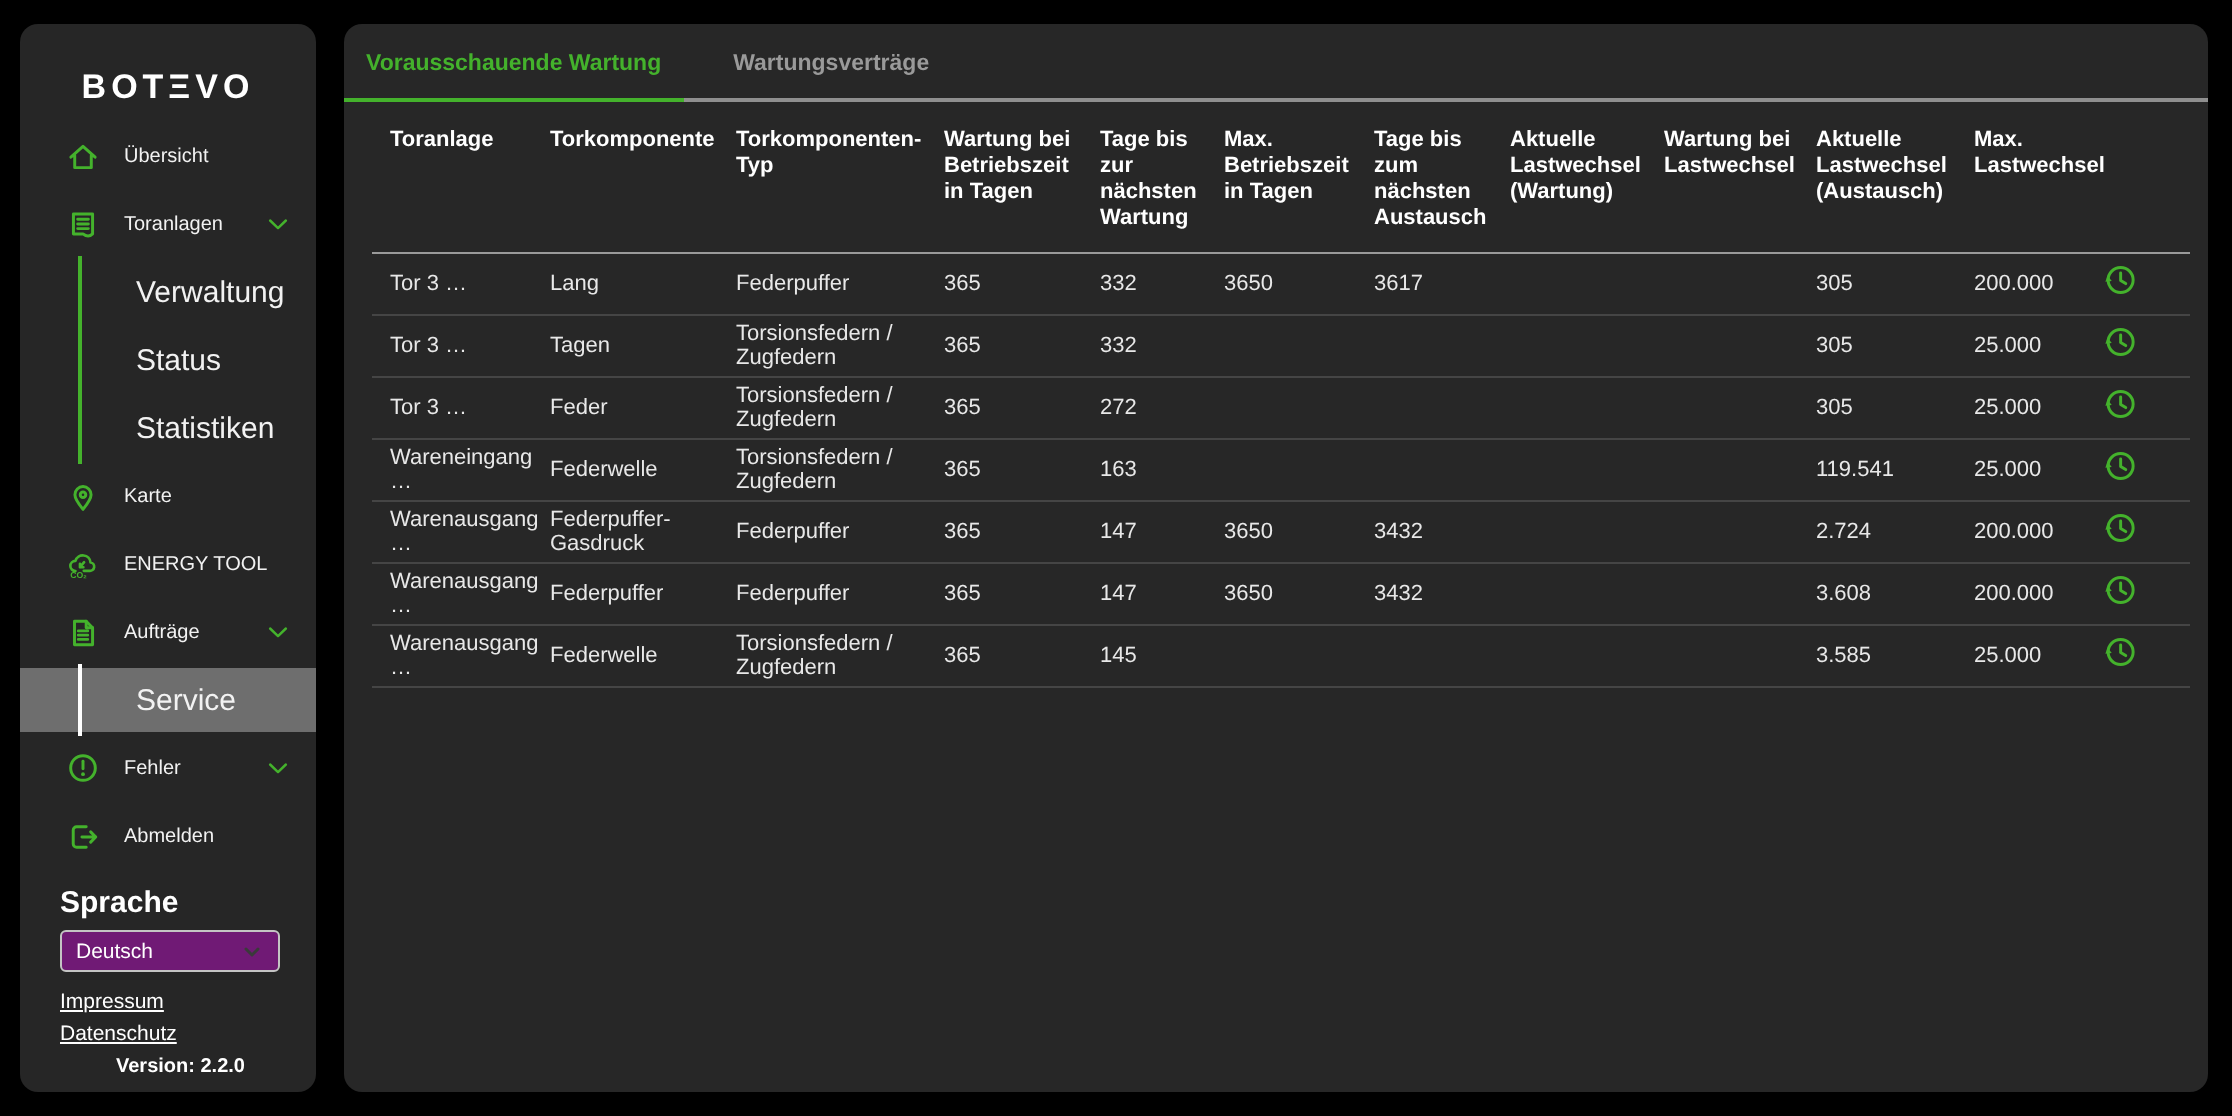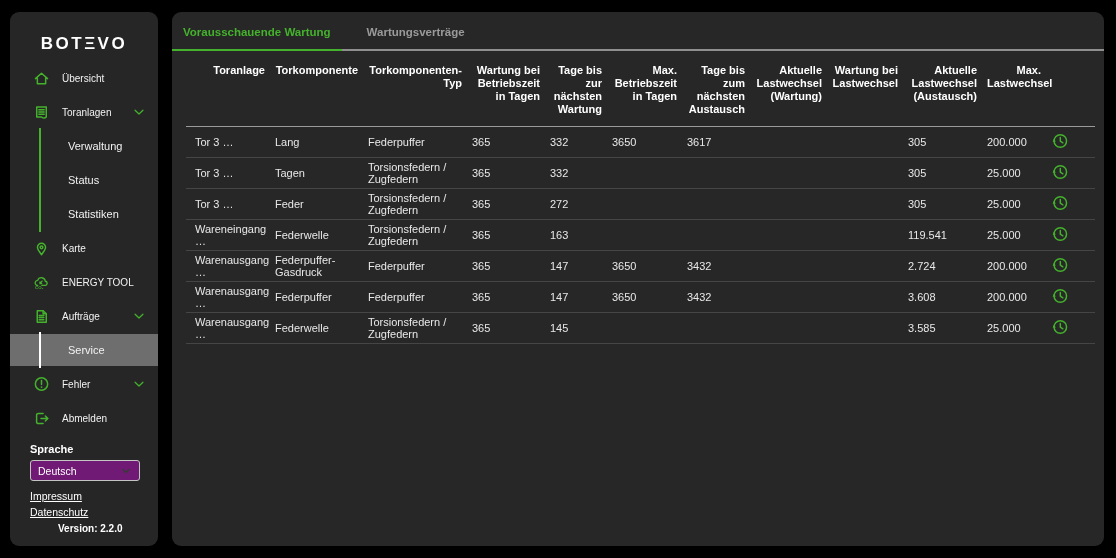--- a/index.html
+++ b/index.html
@@ -26,43 +26,43 @@
   .nav-item{position:relative;height:32px;margin-top:2px;display:flex;align-items:center;
     padding-left:23px;cursor:pointer;}
   .nav-icon{width:17px;height:17px;flex:0 0 17px;display:flex;align-items:center;justify-content:center;}
   .nav-icon svg{display:block;}
   .nav-label{margin-left:12px;color:#f2f2f2;font-size:10px;}
   .nav-chevron{position:absolute;right:12px;top:9px;width:14px;height:14px;}
   .nav-subitem{position:relative;height:32px;margin-top:2px;display:flex;align-items:center;
     padding-left:58px;cursor:pointer;}
   .nav-subitem::before{content:'';position:absolute;left:29px;top:-2px;bottom:-2px;width:2px;
     background:var(--green);}
-  .nav-subitem .sub-label{color:#f2f2f2;font-size:11px;}
+  .nav-subitem .sub-label{color:#f2f2f2;font-size:15px;}
   .nav-subitem.active{background:var(--highlight);}
   .nav-subitem.active::before{background:#ffffff;}
   .lang-block{margin-top:9px;padding-left:20px;}
-  .lang-label{color:#fff;font-size:11px;font-weight:bold;}
+  .lang-label{color:#fff;font-size:15px;font-weight:bold;}
   .lang-select{margin-top:5px;width:110px;height:21px;background:#701a75;border:1px solid #c4c4c4;
     border-radius:3px;display:flex;align-items:center;justify-content:space-between;
     padding:0 7px;cursor:pointer;}
   .lang-select span{color:#fff;font-size:10.5px;}
   .legal{padding-left:20px;margin-top:9px;}
   .legal a{display:block;color:#fff;font-size:10.5px;text-decoration:underline;margin-top:4px;cursor:pointer;}
   .version{padding-left:48px;margin-top:5px;color:#fff;font-size:10px;font-weight:bold;}
 
   
   .main{position:absolute;left:172px;top:12px;width:932px;height:534px;
     background:var(--panel-bg);border-radius:9px;overflow:hidden;}
   .tabbar{display:flex;border-bottom:2px solid #8f8f8f;}
   .tab{font-size:11.5px;font-weight:bold;color:var(--muted);padding:14px 11px 11px;cursor:pointer;}
   .tab + .tab{margin-left:14px;}
   .tab.active{color:var(--green);border-bottom:2px solid var(--green);margin-bottom:-2px;}
 
   table{border-collapse:collapse;table-layout:fixed;margin:0 9px 0 14px;width:909px;}
-  thead th{text-align:right;vertical-align:top;color:#ffffff;font-size:11px;font-weight:bold;
+  thead th{text-align:left;vertical-align:top;color:#ffffff;font-size:11px;font-weight:bold;
     line-height:13px;padding:13px 10px 10px 0;border-bottom:1px solid var(--headline);}
   thead th:first-child{padding-left:9px;}
   tbody td{color:#e8e8e8;font-size:11px;line-height:12.5px;height:31px;vertical-align:middle;
     padding:0 10px 0 0;border-bottom:1px solid var(--rowline);}
   tbody td:first-child{padding-left:9px;}
   td.icon-cell,th.icon-cell{padding:0;}
   .clock-btn{display:inline-flex;width:18px;height:18px;cursor:pointer;background:none;border:none;padding:0;}
 </style>
 </head>
 <body>

